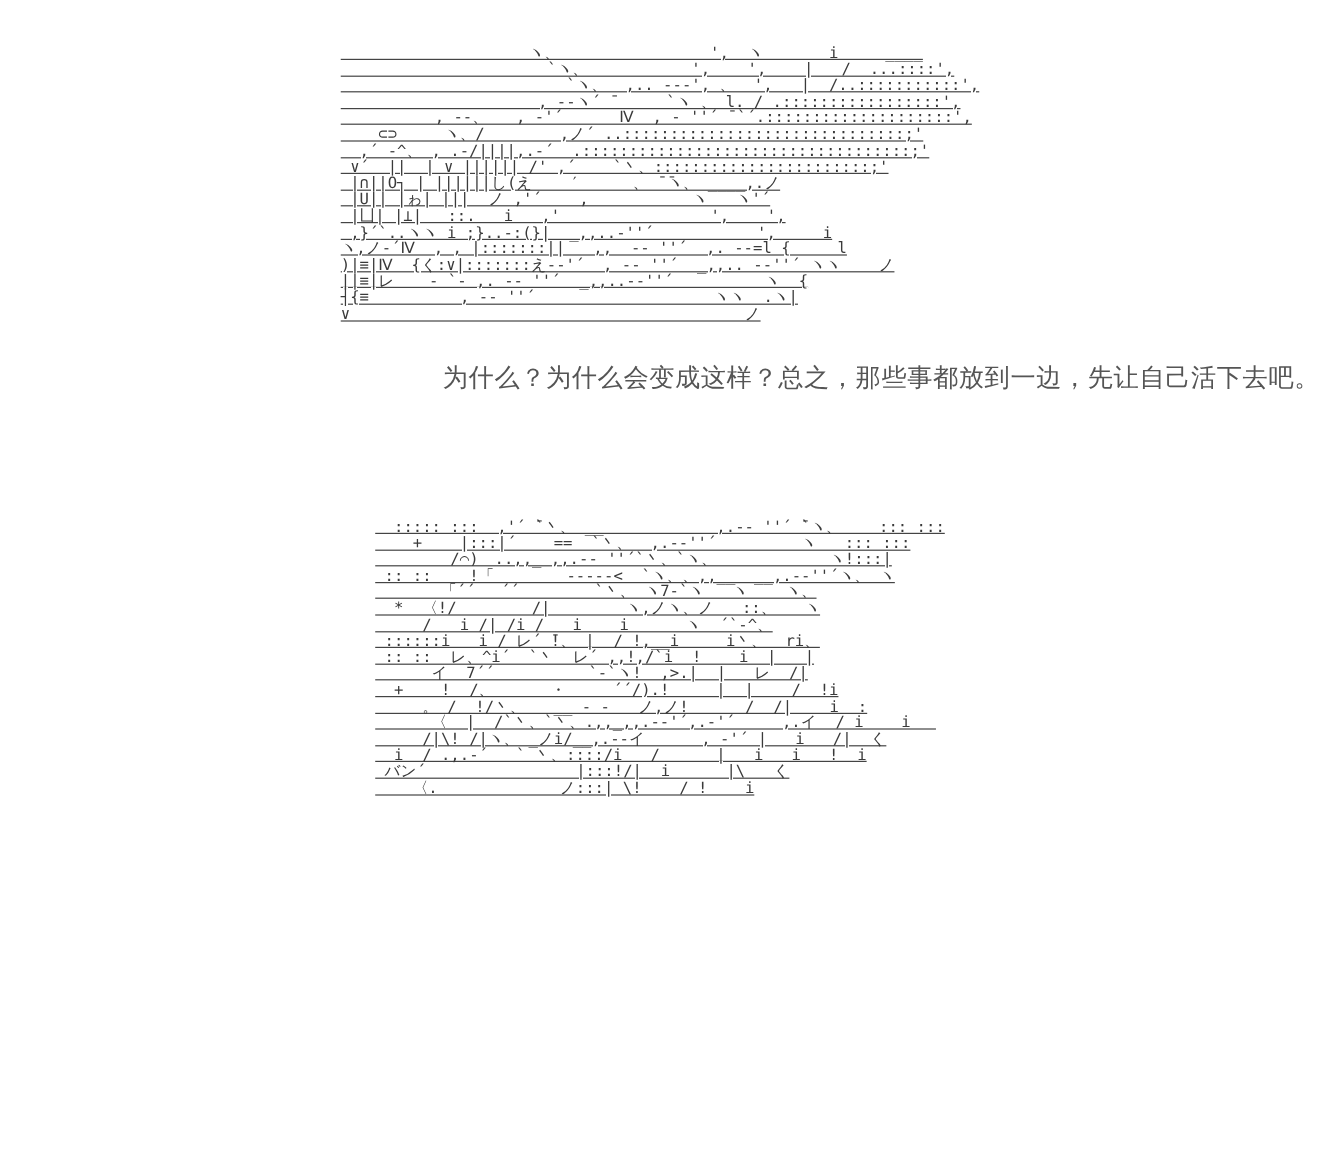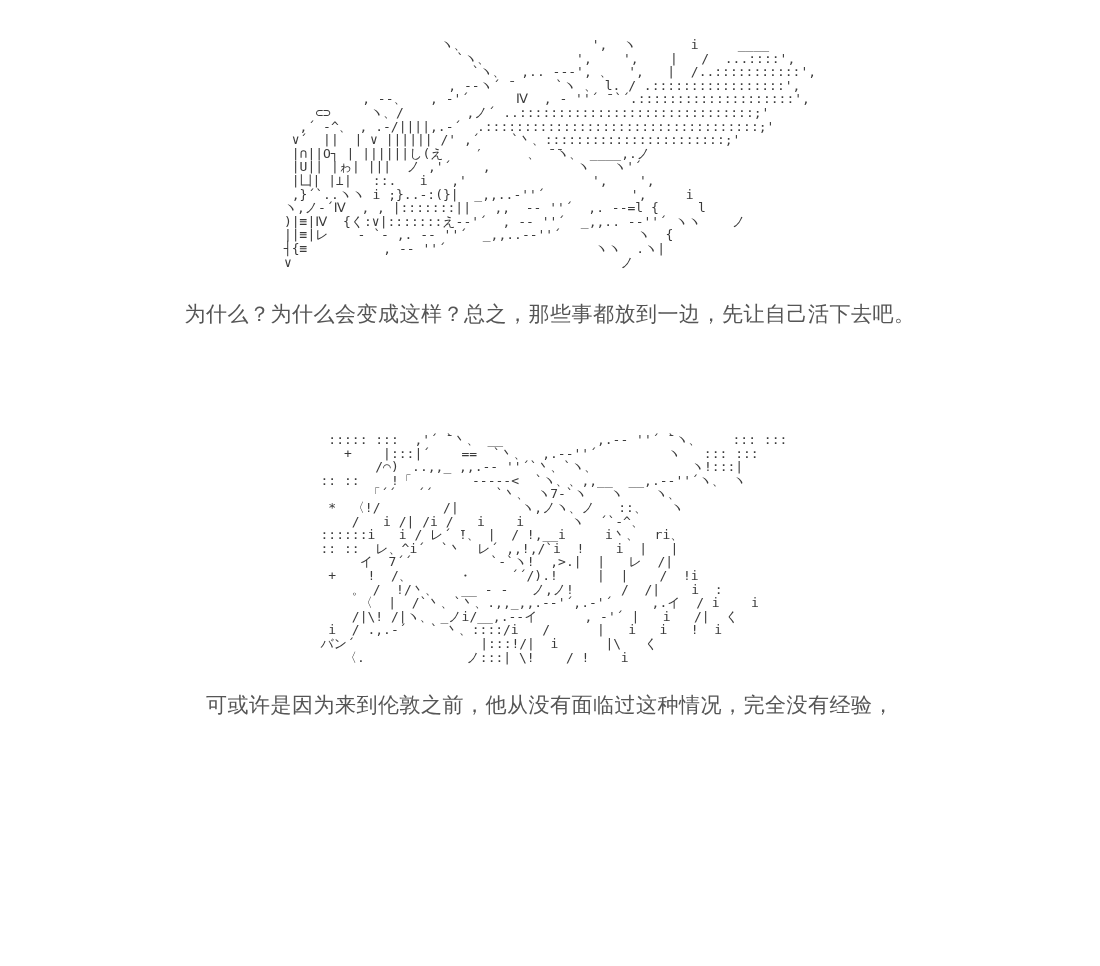--- a/index.html
+++ b/index.html
@@ -32,35 +32,36 @@
     color: #3a3a3a;
     text-align: left;
     display: block;
     margin: 0;
     -webkit-font-smoothing: none;
   }
 
   .aa-wrap {
     display: flex;
     justify-content: center;
+    text-decoration: underline;
   }
 
   .aa-1 {
     margin-top: 38px;
     padding-left: 0px;
   }
   .aa-2 {
     margin-top: 12px;
   }
 
   
   .narration {
-    text-align: center;
+    text-align: right;
     color: #555555;
-    font-family: Liberation Mono, monospace;
+    font-family: Liberation Sans, sans-serif;
     font-size: 21px;
     line-height: 50px;
     letter-spacing: 0.5px;
     white-space: nowrap;
   }
   .narration-1 { margin-top: 22px; }
   .narration-2 { margin-top: 0px; }
   .narration-3 { margin-top: 18px; }
 
   .spacer-tall { height: 80px; }
@@ -108,15 +109,14 @@
       イ  7´´          `‐`ヽ!  ,&gt;.|  |   レ  /|
   +    !  /、      ・     ´´/).!     |  |    /  !i
      。 /  !/丶、   __ ‐ ‐   ノ,ノ!      /  /|    i  :
       〈  |  /`丶、`丶、.,,_,,.-‐'´,.-'´     ,.イ  / i    i ゝ
      /|\! /|ヽ、 _ノi/__,.-‐イ      , ‐'´ |   i   /|  く
   i  / .,.-´   ` 丶、::::/i   /      |   i   i   !  i
  バン´                |:::!/|  i      |\   く
     〈.             ノ:::| \!    / !    i</pre>
   </div>
 
-  <div class="narration narration-3">可或许是因为来到伦敦之前，他从没有面临过这种情况，完全没有经验，</div>
 
 </div>
 
 </body></html>

